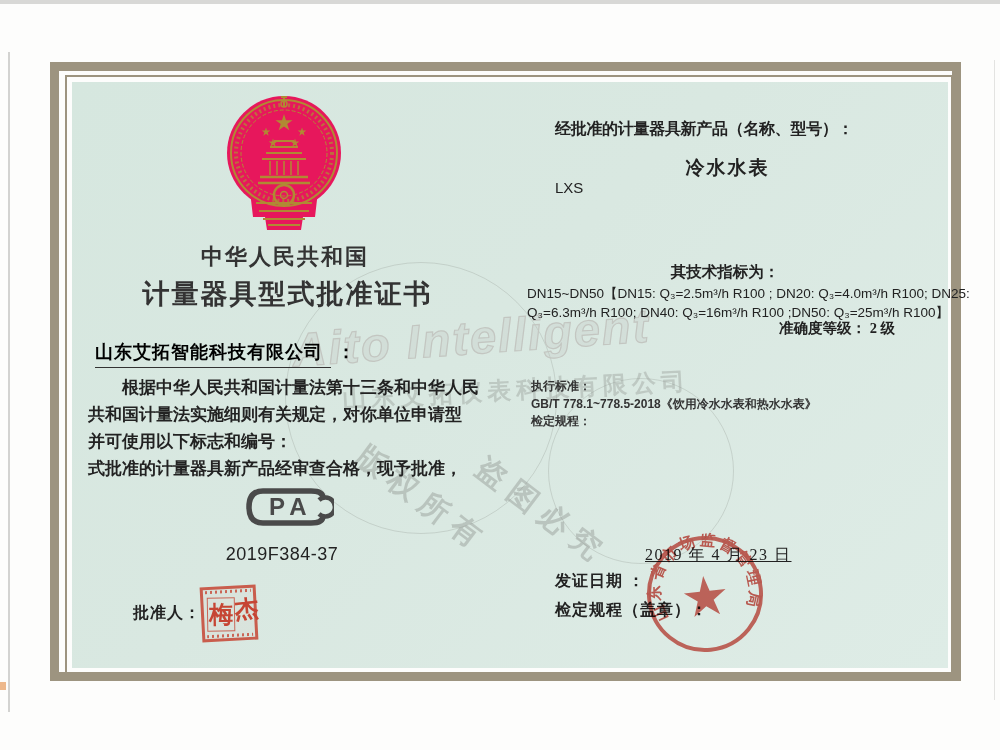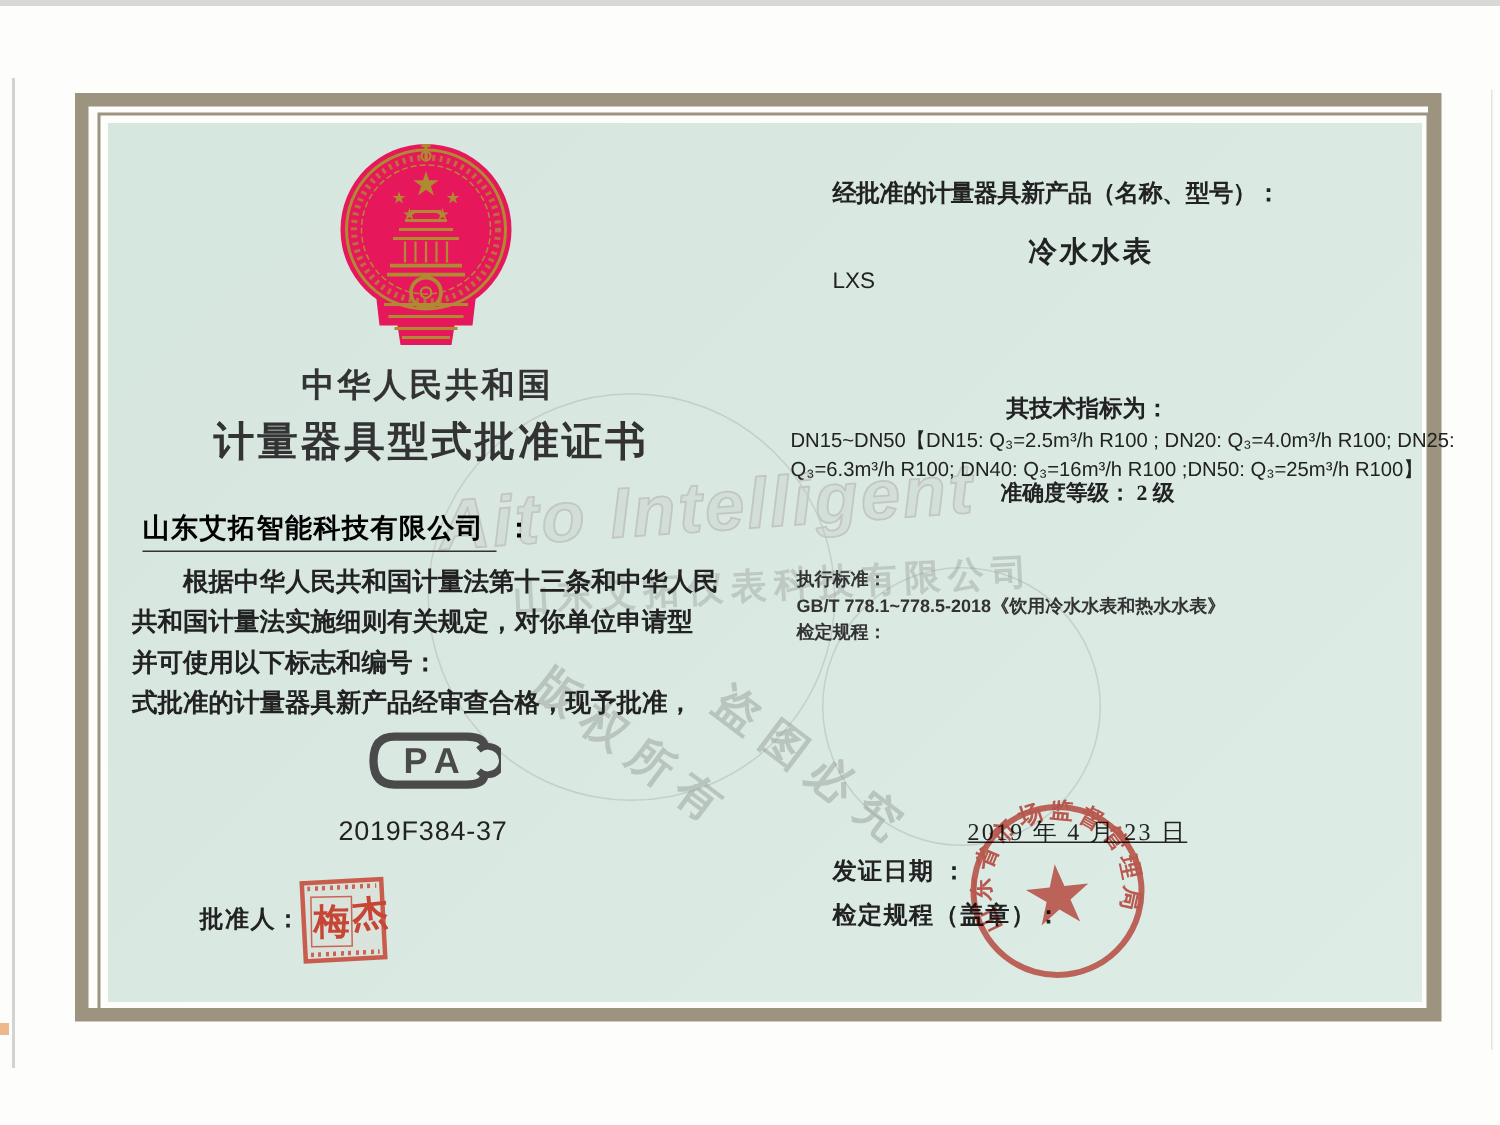--- a/index.html
+++ b/index.html
@@ -87,21 +87,21 @@
   .seal-right{transform:rotate(-3deg) translateY(-4px);}
 
   
   .product-header{left:555px;top:119px;font-size:16px;letter-spacing:-.3px;color:#222;}
   .product-name{left:555px;top:155px;width:345px;text-align:center;font-size:19px;
                 letter-spacing:2px;color:#222;}
   .product-model{left:555px;top:179px;width:345px;text-align:left;font-size:15px;color:#222;}
   .tech-header{left:555px;top:262px;width:340px;text-align:center;font-size:15.5px;color:#222;}
   .tech-line{left:527px;width:402px;text-align:center;font-size:13.5px;color:#222;white-space:nowrap;}
   .tech-line1{top:285px;} .tech-line2{top:304px;}
-  .accuracy{left:555px;top:319px;width:340px;text-align:center;font-size:14.5px;color:#222;}
+  .accuracy{left:555px;top:319px;width:340px;text-align:right;font-size:14.5px;color:#222;}
   .standards{left:531px;top:378px;font-size:12px;line-height:17.5px;color:#333;font-weight:700;}
   .issue-date-label{left:555px;top:571px;font-size:16px;letter-spacing:1px;color:#222;}
   .issue-date{left:645px;top:545px;font-size:16px;letter-spacing:1.5px;color:#222;text-decoration:underline;}
   .issue-org-label{left:555px;top:600px;font-size:16px;letter-spacing:1px;color:#222;}
 
   
   .stamp{left:645px;top:534px;width:120px;height:120px;z-index:3;opacity:.88;
          mix-blend-mode:multiply;transform:rotate(-6deg);}
   .stamp-ring{stroke:var(--stamp-red);fill:none;stroke-width:4;}
   .stamp-star{fill:var(--stamp-red);}

